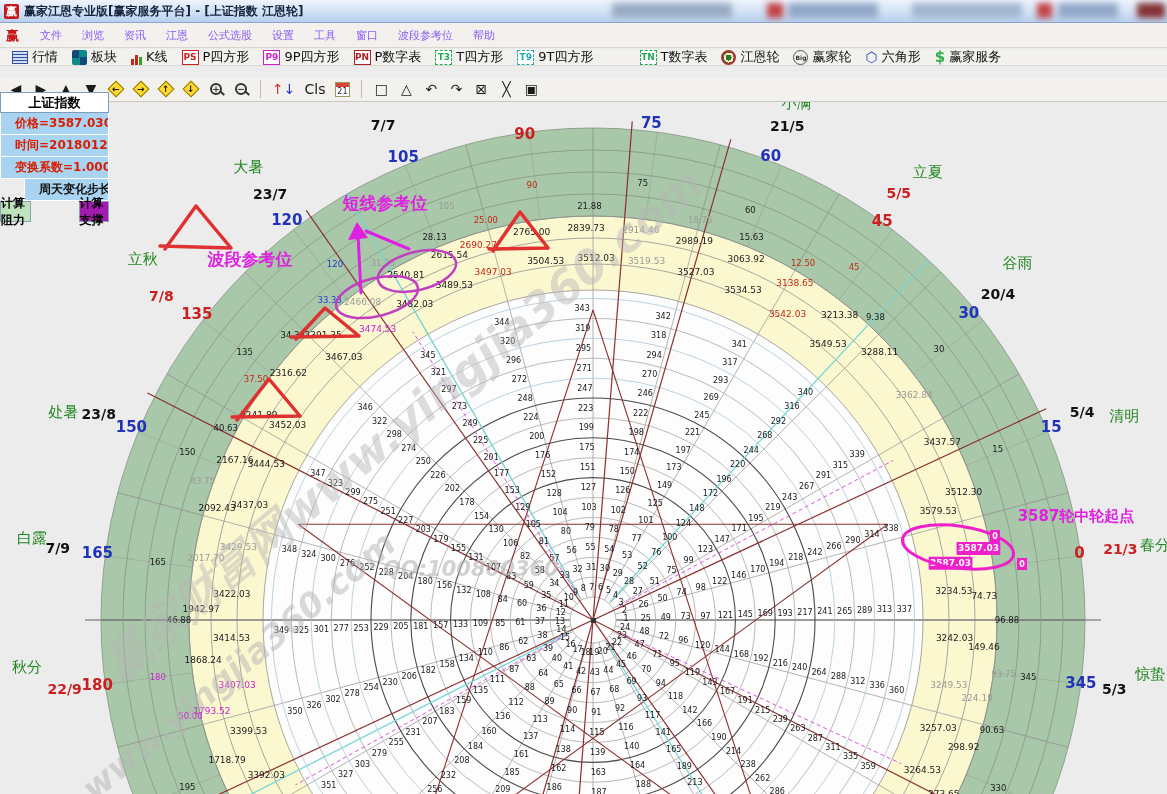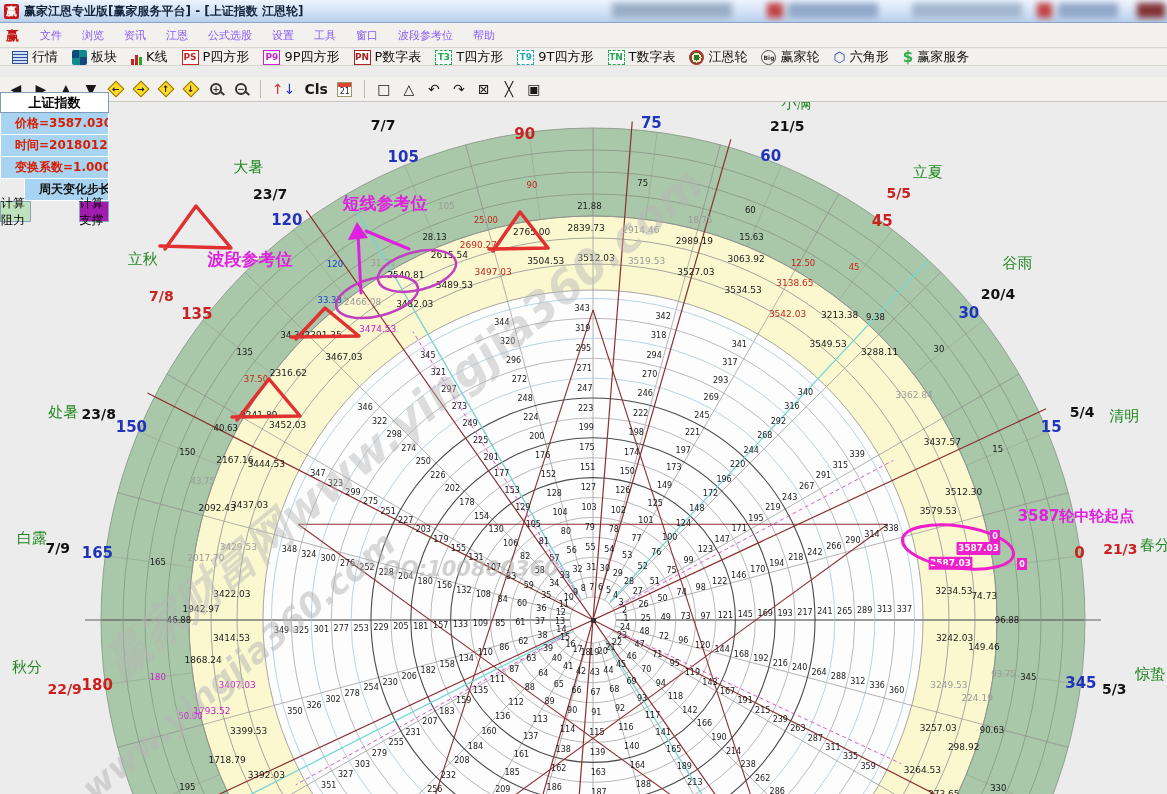--- a/index.html
+++ b/index.html
@@ -51,35 +51,35 @@
   .dia { width:12px; height:12px; background:#ffd92e; border:1px solid #8d7400; transform:rotate(45deg);
     display:inline-flex; align-items:center; justify-content:center; }
   .dia span { transform:rotate(-45deg); font-size:9px; color:#1a1a1a; font-weight:bold; }
   .mag { width:12px; height:12px; border:2px solid #333; border-radius:50%; position:relative;
     display:inline-flex; align-items:center; justify-content:center; font-size:9px; font-weight:bold; color:#333;}
   .mag::after { content:""; position:absolute; width:6px; height:2px; background:#333;
     right:-5px; bottom:-1px; transform:rotate(40deg); }
   .cal { width:15px; height:15px; border:1px solid #996; background:#fff; font-size:8px; color:#223;
     display:inline-flex; align-items:flex-end; justify-content:center; position:relative; }
   .cal::before { content:""; position:absolute; top:0; left:0; right:0; height:4px; background:#d43; }
-  .cls-txt { font-size:11px; color:#223; font-weight:bold; }
+  .cls-txt { font-size:11px; color:#223; font-weight:normal; }
   .updown b { color:#c33; font-weight:normal; } .updown i { color:#23c; font-style:normal; }
   .red-shape { color:#c03030; }
   .gray-shape { color:#9a9a9a; }
 
   
   .panel { position:absolute; left:0; top:92px; width:109px; z-index:5; font-weight:bold; }
   .panel .hd { height:21px; background:#fff; border:1px solid #7f9db9; font-size:13px; color:#000;
     display:flex; align-items:center; justify-content:center; }
   .panel .row { height:22px; background:#a9d4f1; border:1px solid #fff; border-top:none; font-size:12px;
     display:flex; align-items:center; padding-left:14px; white-space:nowrap; overflow:hidden; }
   .panel .row.red { color:#d81e00; }
   .panel .row.blk { color:#111;margin-left:24px; }
   .panel .btns { display:flex; }
-  .panel .pbtn { width:54.5px; height:21px; font-size:12px; font-weight:normal; color:#000;
+  .panel .pbtn { width:54.5px; height:21px; font-size:12px; font-weight:bold; color:#000;
     border:1px solid #8aa5b9; display:flex; align-items:center; justify-content:center; }
   .pbtn.green { background:#bfe3bd; }
   .pbtn.blue  { background:#a21caf;margin-left:48px; }
 
   .chart { position:absolute; left:0; top:102px; width:1167px; height:692px; overflow:hidden; }
   svg text { user-select:none; }
 </style>
 </head>
 <body>
 <div class="app">
@@ -143,21 +143,21 @@
       </div>
       <div class="tb1-item">
         <span class="ic-box" style="border: 1px dashed rgb(34, 170, 85); color: rgb(34, 170, 85);">T3</span>
         <span>T四方形</span>
       </div>
       <div class="tb1-item">
         <span class="ic-box" style="border: 1px dashed rgb(34, 170, 170); color: rgb(34, 170, 170);">T9</span>
         <span>9T四方形</span>
       </div>
       <div class="tb1-item">
-        <span class="ic-box" style="border: 1px dashed rgb(34, 170, 85); color: rgb(34, 170, 85);">TN</span>
+        <span class="ic-box" style="border: 1px dashed rgb(34, 170, 85); color: rgb(34, 170, 85); margin-left: 32px;">TN</span>
         <span>T数字表</span>
       </div>
       <div class="tb1-item">
         <span class="ic-wheel"></span>
         <span>江恩轮</span>
       </div>
       <div class="tb1-item">
         <span class="ic-bigwheel">Big</span>
         <span>赢家轮</span>
       </div>

